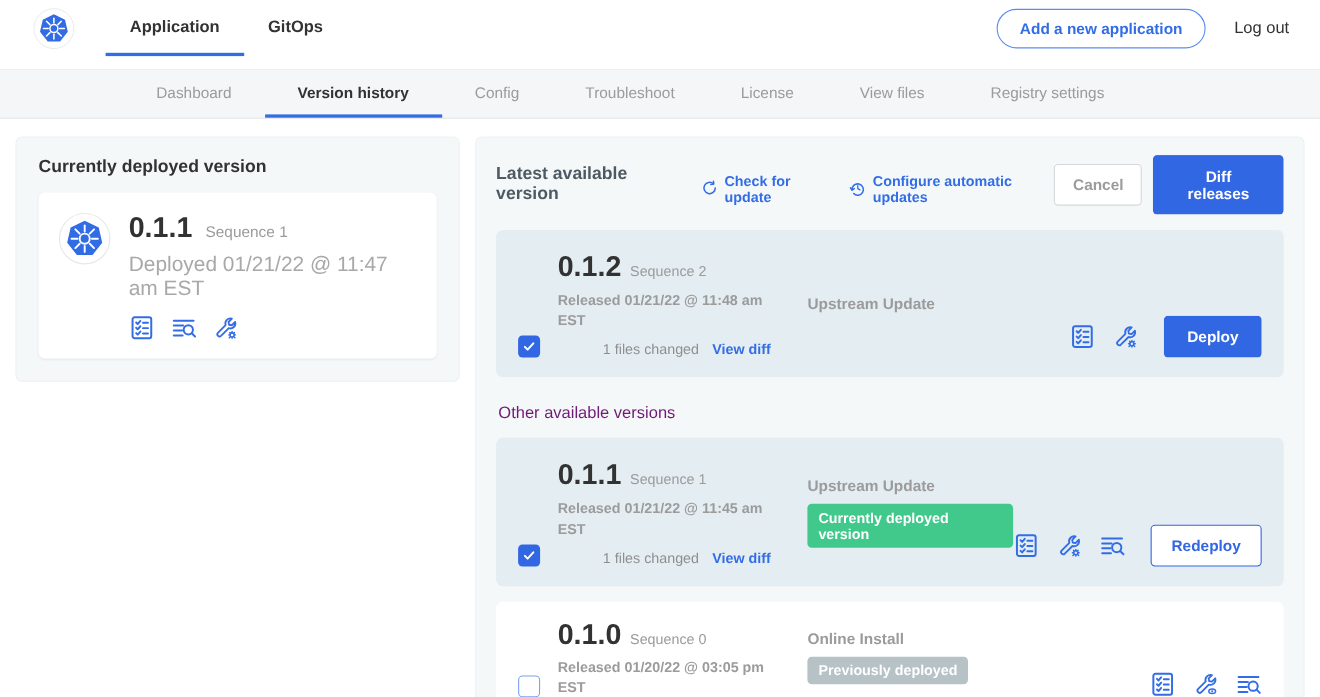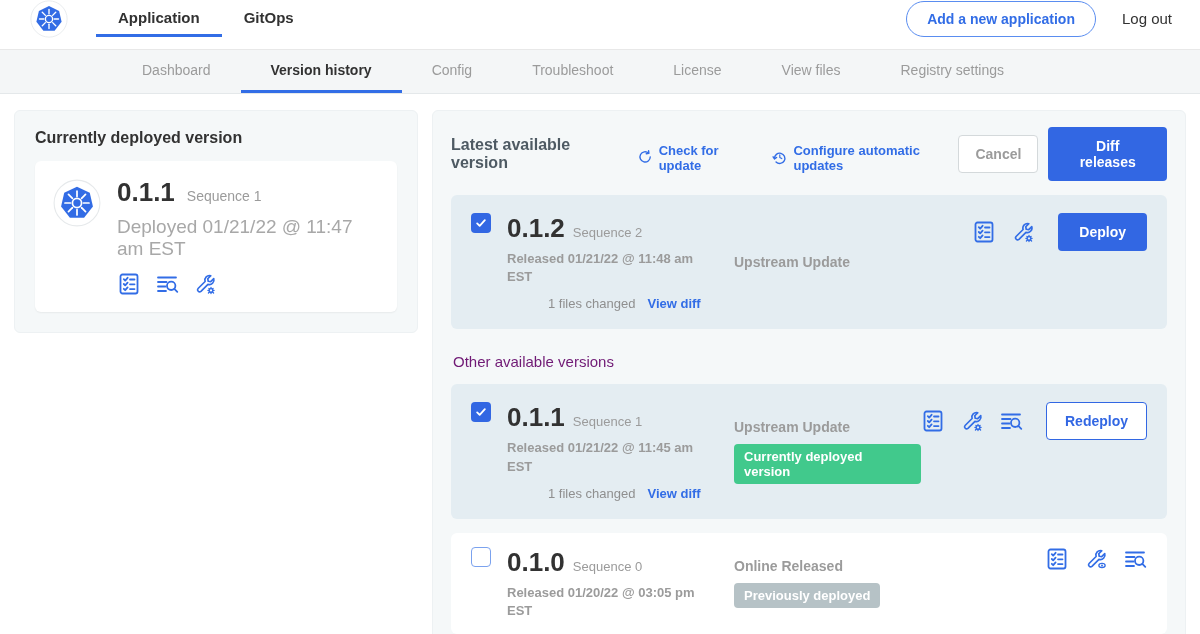--- a/index.html
+++ b/index.html
@@ -1,19 +1,19 @@
 <!DOCTYPE html>
 <html><head>
 <meta charset="utf-8">
 <style>
   * { margin:0; padding:0; box-sizing:border-box; }
   html,body { width:1200px; height:634px; background:#ffffff; font-family:"Liberation Sans", sans-serif; overflow:hidden; }
 
   
-  .topnav { height:50px; display:flex; align-items:stretch; padding:0 28px 12px 30px; background:#fff; border-bottom:1px solid #e8e8e8; }
+  .topnav { height:64px; display:flex; align-items:stretch; padding:0 28px 12px 30px; background:#fff; border-bottom:1px solid #e8e8e8; }
   .logo-wrap { align-self:center; margin-right:28px; width:38px; height:38px; }
   .top-tab { display:flex; align-items:center; padding:0 22px; font-size:15px; font-weight:700; color:#323232; border-bottom:3px solid transparent; cursor:pointer; }
   .top-tab.active { border-bottom-color:#326de6; }
   .top-spacer { flex:1; }
   .add-app-btn { align-self:center; background:#fff; border:1.5px solid #5a8df0; color:#326de6; border-radius:20px; padding:9px 20px; font-size:14px; font-weight:700; margin-right:26px; cursor:pointer; font-family:inherit; }
   .logout { align-self:center; font-size:15px; color:#323232; cursor:pointer; }
 
   
   .subnav { height:44px; background:#f4f6f7; border-bottom:1px solid #e4e8ea; display:flex; padding-left:112px; }
   .subnav-item { display:flex; align-items:center; padding:0 30px; font-size:14px; color:#9b9b9b; border-bottom:3px solid transparent; cursor:pointer; }
@@ -38,21 +38,21 @@
   .panel-header { display:flex; align-items:center; }
   .ph-title { font-size:16px; font-weight:700; color:#4e5a63; margin-right:4px; }
   .ph-link { display:flex; align-items:center; gap:6px; color:#326de6; font-size:13px; font-weight:700; margin-left:16px; margin-top:7px; cursor:pointer; }
   .ph-link svg { width:17px; height:17px; }
   .ph-spacer { flex:1; }
   .btn { border-radius:4px; font-size:14px; font-weight:700; padding:10px 16px; border:1px solid transparent; cursor:pointer; font-family:inherit; }
   .btn-cancel { background:#fff; border-color:#d4d9db; color:#9b9b9b; margin-right:10px; }
   .btn-primary { background:#3267e3; color:#fff; padding:10px 20px; }
   .btn-outline { background:#fff; border-color:#3267e3; color:#3267e3; padding:10px 18px; }
 
-  .version-card { border-radius:6px; padding:18px 20px; display:flex; align-items:flex-start; margin-top:14px; }
+  .version-card { border-radius:6px; padding:18px 20px; display:flex; align-items:flex-end; margin-top:14px; }
   .version-card.highlight { background:#e4edf2; }
   .version-card.white { background:#fff; padding:14px 20px; }
   .checkbox { width:20px; height:20px; border-radius:4px; margin-right:16px; flex:none; display:flex; align-items:center; justify-content:center; cursor:pointer; }
   .checkbox.checked { background:#3267e3; }
   .checkbox.unchecked { background:#fff; border:1.5px solid #7ba2ee; }
   .checkbox svg { width:14px; height:14px; }
   .vinfo { width:205px; min-width:205px; }
   .vrow { display:flex; align-items:baseline; gap:8px; }
   .vnum { font-size:26px; font-weight:800; color:#323232; }
   .vseq { font-size:13px; color:#9b9b9b; }
@@ -282,21 +282,21 @@
     <div class="version-card white">
       <div class="checkbox unchecked"></div>
       <div class="vinfo">
         <div class="vrow">
           <span class="vnum">0.1.0</span>
           <span class="vseq">Sequence 0</span>
         </div>
         <div class="vreleased">Released 01/20/22 @ 03:05 pm EST</div>
       </div>
       <div class="vsource">
-        <div class="vsource-label">Online Released</div>
+        <div class="vsource-label">Online Install</div>
         <div class="vbadge gray">Previously deployed</div>
       </div>
       <div class="vactions">
         <button class="icon-btn">
           <svg viewBox="0 0 24 24" fill="none" stroke="currentColor" stroke-width="1.8" stroke-linecap="round" stroke-linejoin="round">
             <rect x="3.5" y="2.5" width="17" height="19" rx="2"></rect>
             <path d="M6.8 7.2l1.4 1.4 2.4-2.8M13 7.5h4.5"></path>
             <path d="M6.8 12l1.4 1.4 2.4-2.8M13 12.3h4.5"></path>
             <path d="M6.8 16.8l1.4 1.4 2.4-2.8M13 17.1h4.5"></path>
           </svg>

